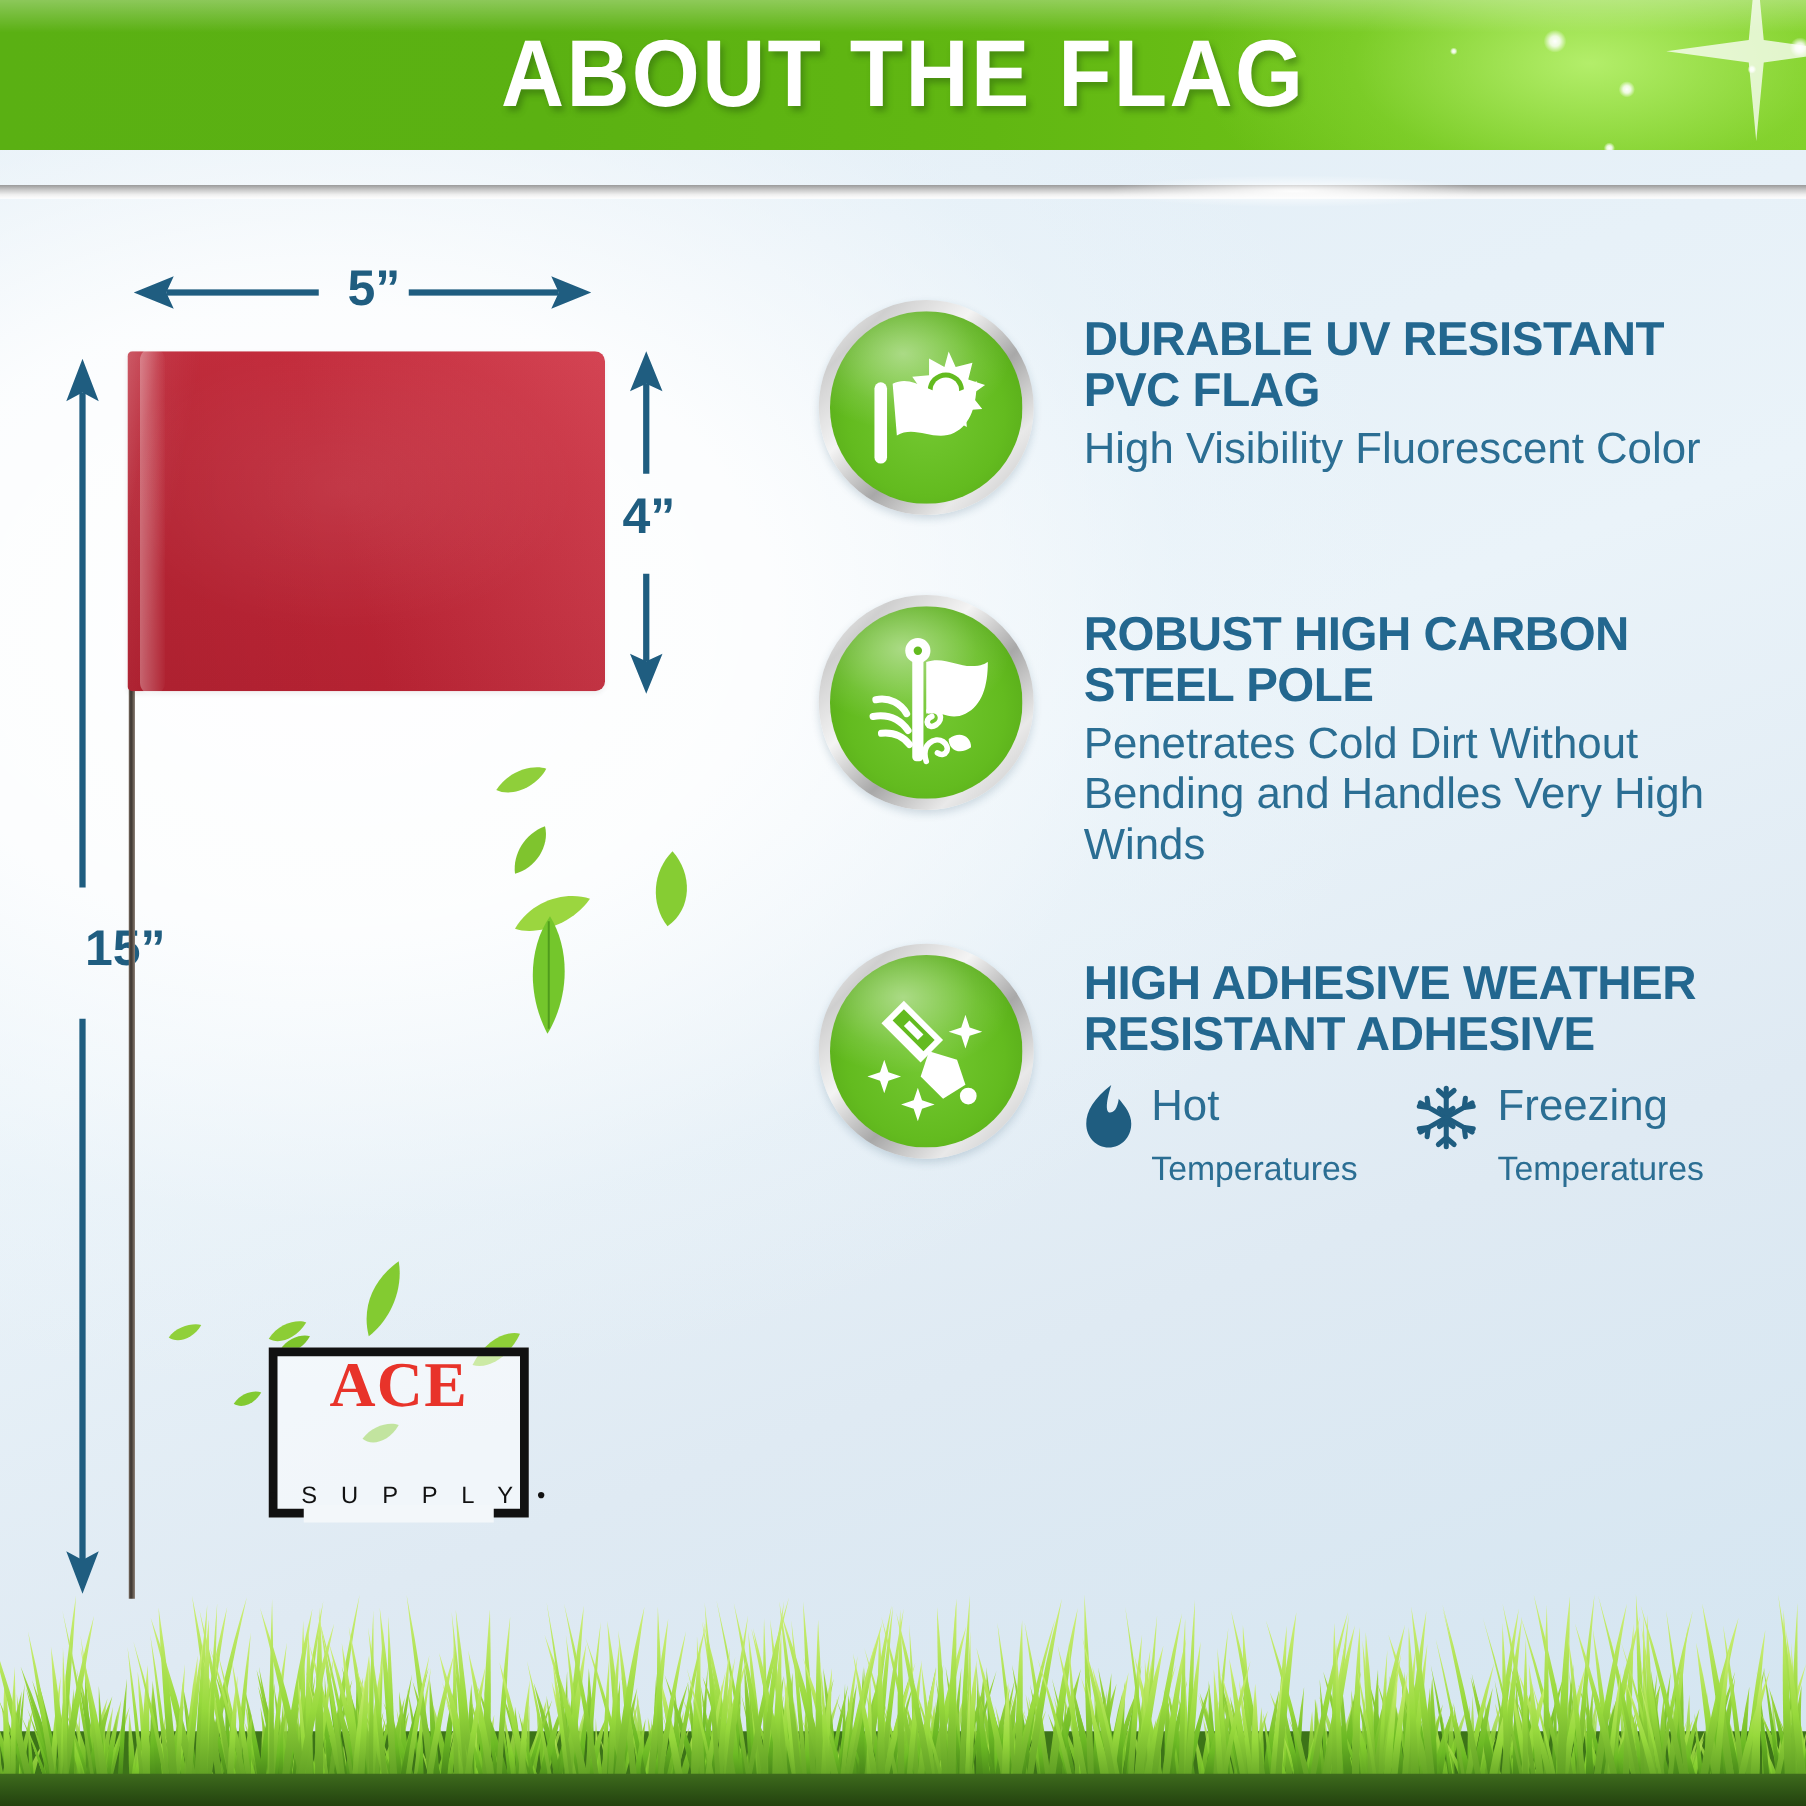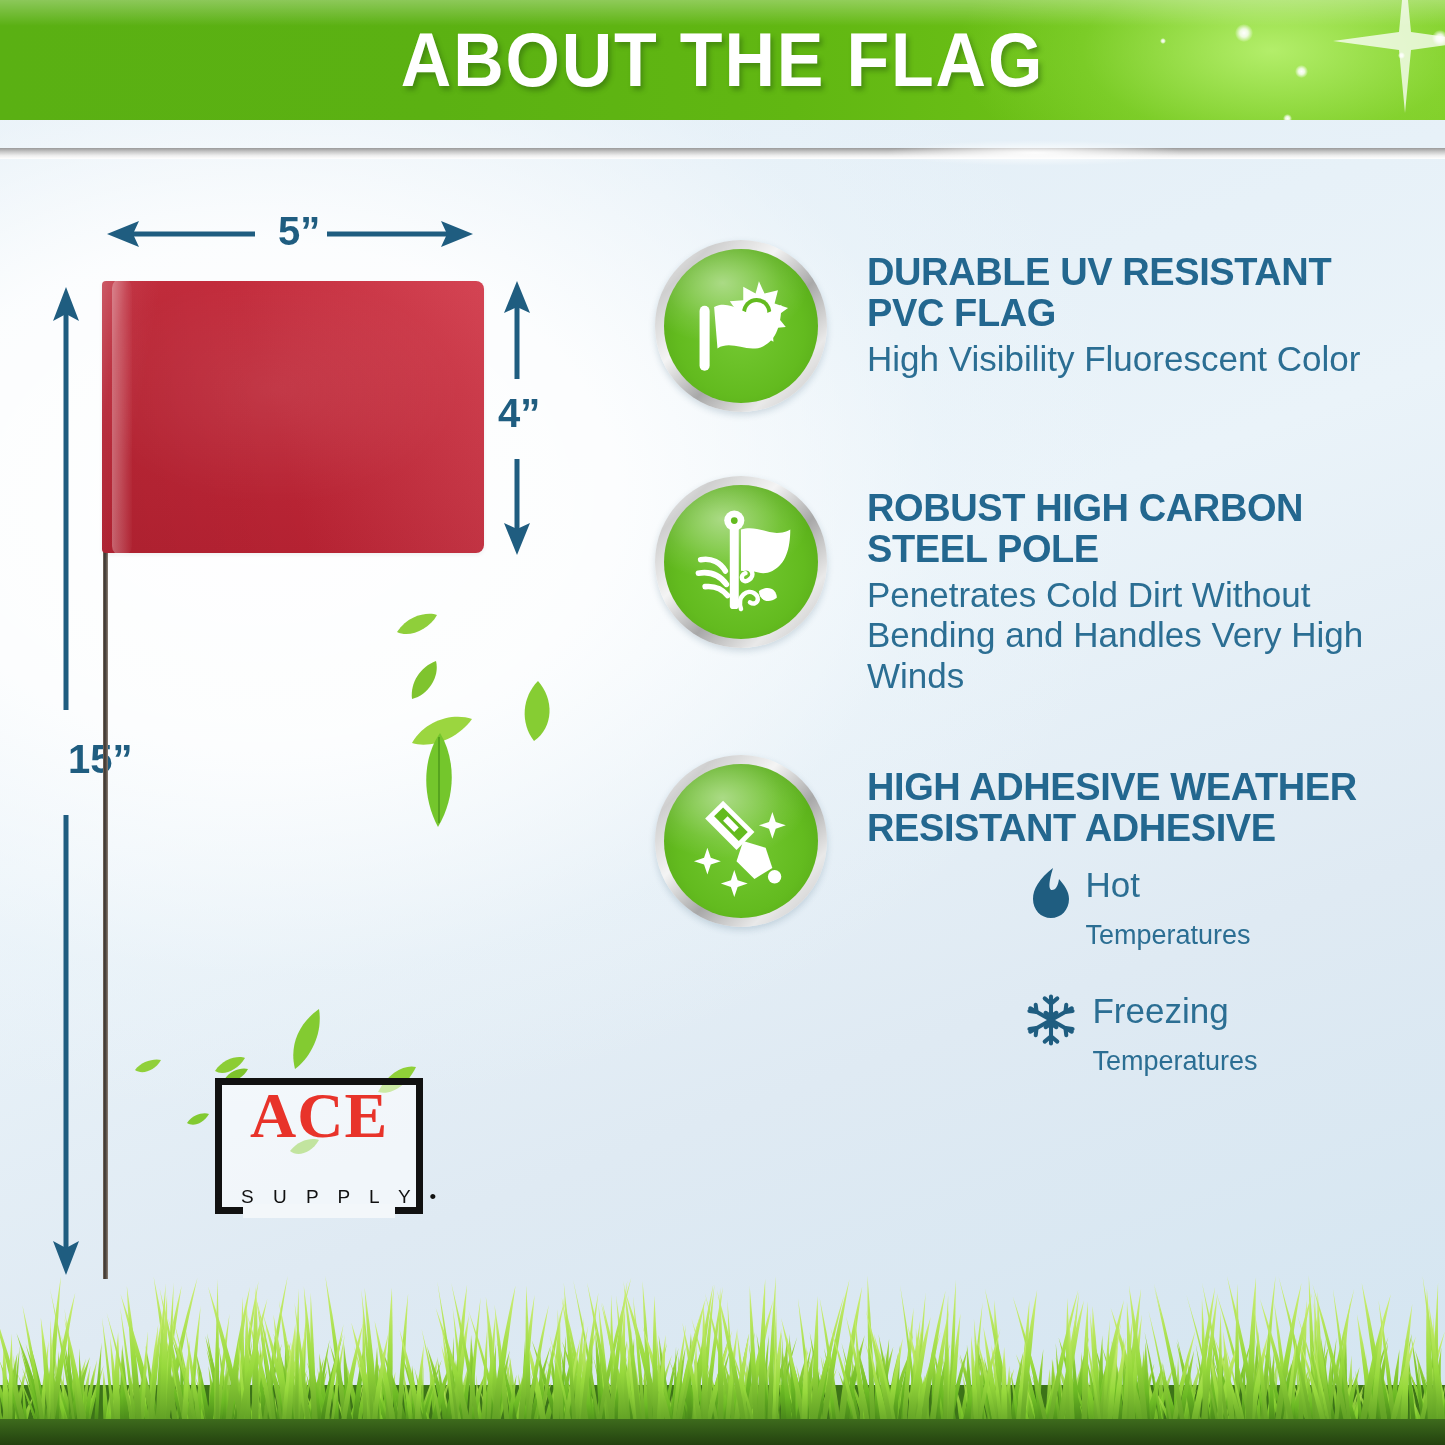--- a/index.html
+++ b/index.html
@@ -176,24 +176,23 @@
   }
   .feature-sub {
     color: #2b6e93;
     font-size: 35px;
     line-height: 1.16;
     margin: 0;
     font-weight: normal;
   }
   .temp-row {
     display: flex;
-    align-items: center;
+    align-items: flex-start;
     gap: 44px;
     margin-top: 18px;
-    flex-direction: column;
   }
   .temp-item { display: flex; align-items: flex-start; gap: 14px; }
   .temp-labels { line-height: 1.0; }
   .temp-main { color: #2b6e93; font-size: 35px; display: block; }
   .temp-sub  { color: #2b6e93; font-size: 27px; display: block; margin-top: 20px; }
 
   
   #logo {
     position: absolute;
     left: 215px;
@@ -217,21 +216,21 @@
     background: #f3f7fa;
   }
   #logo .logo-ace {
     position: absolute;
     left: 0; right: 0;
     top: 6px;
     text-align: center;
     color: #e8332a;
     font-family: "Liberation Serif", serif;
     font-weight: bold;
-    font-size: 64px;
+    font-size: 51px;
     line-height: 1;
     letter-spacing: 1px;
   }
   #logo .logo-supply {
     position: absolute;
     left: 0; right: 0;
     bottom: 6px;
     text-align: center;
     color: #111111;
     font-family: "Liberation Sans", sans-serif;

